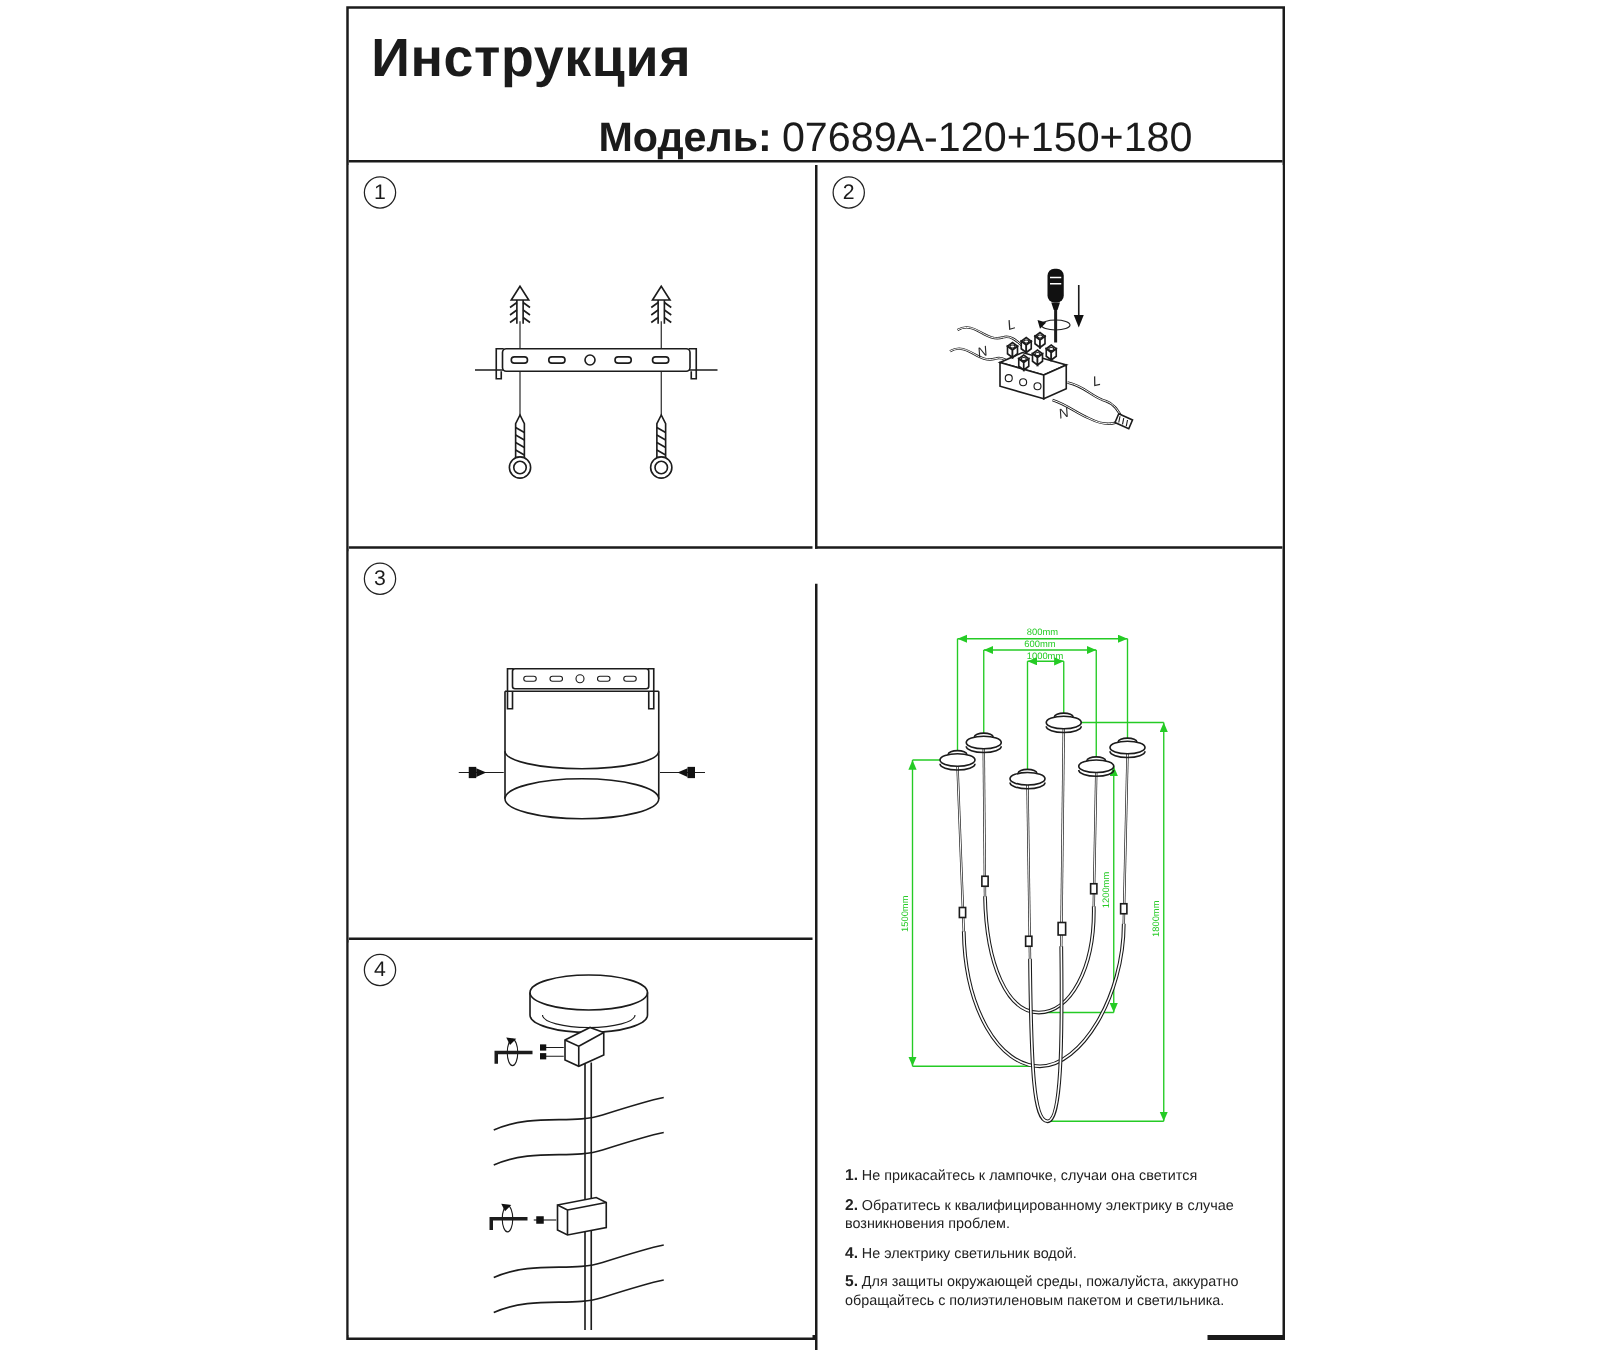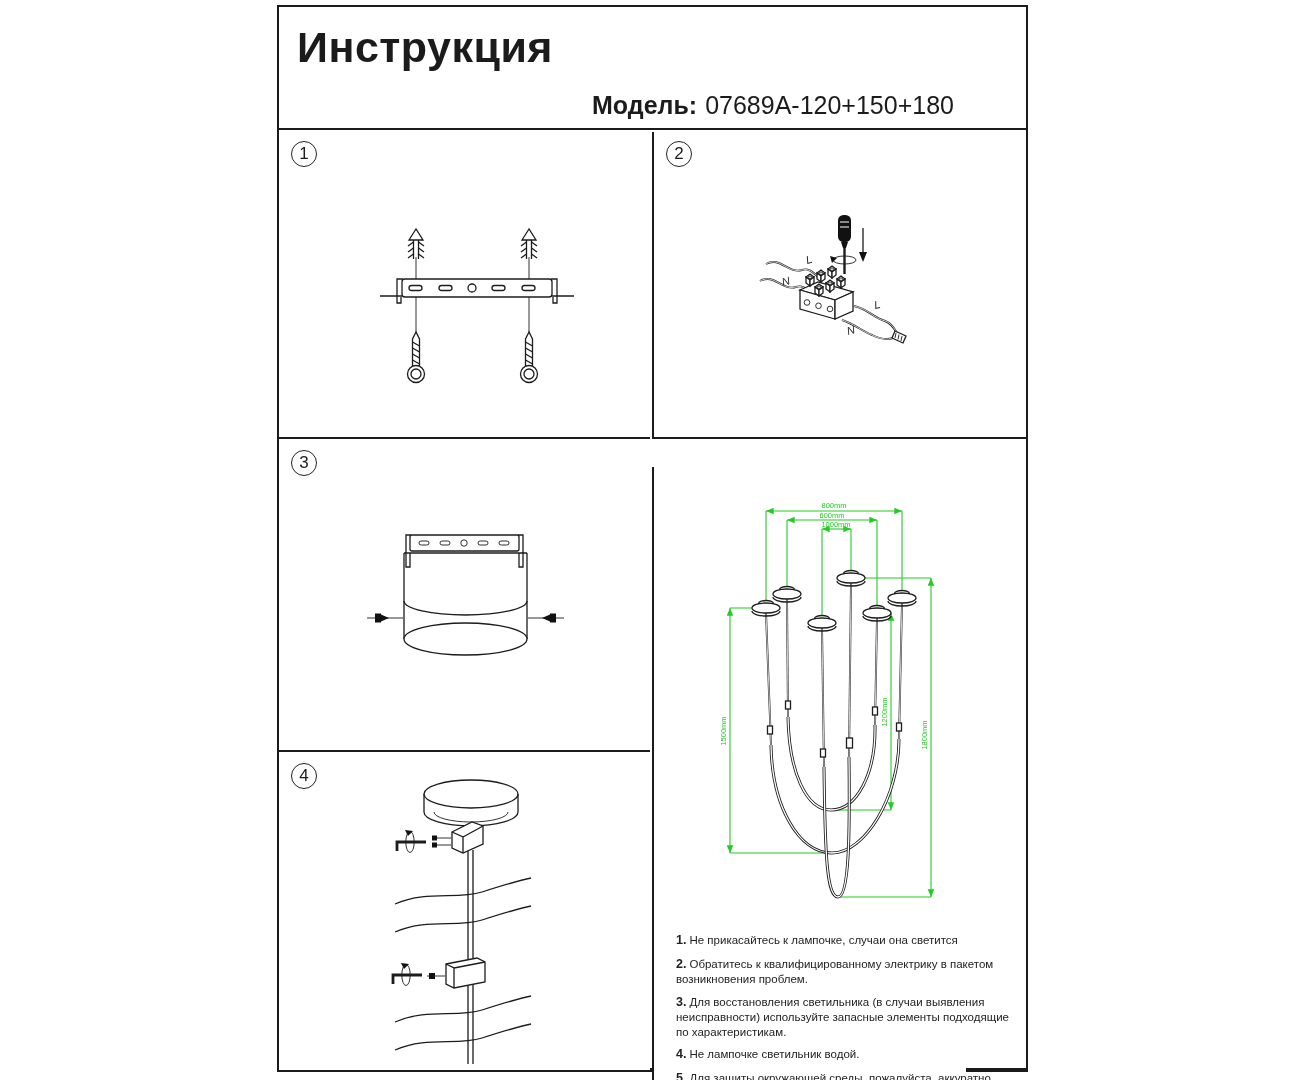--- a/index.html
+++ b/index.html
@@ -1,20 +1,20 @@
 <!DOCTYPE html>
 <html><head>
 <meta charset="utf-8">
 <style>
   html,body{margin:0;padding:0;background:#fff;}
   body{width:1296px;height:1080px;position:relative;font-family:"Liberation Sans",sans-serif;color:#1b1b1b;}
   .page{position:absolute;left:277px;top:5px;width:751px;height:1067px;border:2px solid #1b1b1b;border-bottom-width:4px;background:#fff;box-sizing:border-box;}
   .hdr{position:absolute;left:0;top:0;width:100%;height:123px;border-bottom:2px solid #1b1b1b;box-sizing:border-box;}
   .hdr .title{position:absolute;left:18px;top:16px;font-size:43px;font-weight:bold;letter-spacing:.5px;}
-  .hdr .model{position:absolute;right:72px;top:84px;font-size:25px;white-space:nowrap;}
+  .hdr .model{position:absolute;right:72px;top:84px;font-size:33px;white-space:nowrap;}
   .hdr .model b{margin-right:8px;}
   .cell{position:absolute;box-sizing:border-box;background:#fff;}
   .p1{left:0;top:125px;width:371px;height:307px;border-bottom:2px solid #1b1b1b;}
   .p3{left:0;top:434px;width:371px;height:311px;border-bottom:2px solid #1b1b1b;}
   .p4{left:0;top:747px;width:371px;height:316px;}
   .p2{left:373px;top:125px;width:374px;height:307px;border-bottom:2px solid #1b1b1b;border-left:2px solid #1b1b1b;}
   .pbig{left:373px;top:460px;width:314px;height:629px;border-left:2px solid #1b1b1b;}
   .stepnum{position:absolute;left:12px;top:9px;width:26px;height:26px;border:1.6px solid #222;border-radius:50%;
            display:flex;align-items:center;justify-content:center;font-size:17px;box-sizing:border-box;}
   svg{position:absolute;left:0;top:0;}
@@ -292,20 +292,19 @@
       <use href="#cano" transform="translate(112,141)"></use>
       <use href="#cano" transform="translate(133,127)"></use>
       <use href="#cano" transform="translate(168,156)"></use>
       <use href="#cano" transform="translate(197,111)"></use>
       <use href="#cano" transform="translate(223,146)"></use>
       <use href="#cano" transform="translate(248,131)"></use>
     </svg>
 
     <div class="notes">
       <div class="note"><b>1.</b><span>Не прикасайтесь к лампочке, случаи она светится</span></div>
-      <div class="note"><b>2.</b><span>Обратитесь к квалифицированному электрику в пакетом возникновения проблем.</span></div>
-      <div class="note"><b>3.</b><span>Для восстановления светильника (в случаи выявления неисправности) используйте запасные элементы подходящие по характеристикам.</span></div>
-      <div class="note"><b>4.</b><span>Не лампочке светильник водой.</span></div>
+      <div class="note"><b>2.</b><span>Обратитесь к квалифицированному электрику в случае возникновения проблем.</span></div>
+      <div class="note"><b>4.</b><span>Не электрику светильник водой.</span></div>
       <div class="note"><b>5.</b><span>Для защиты окружающей среды, пожалуйста, аккуратно обращайтесь с полиэтиленовым пакетом и светильника.</span></div>
     </div>
   </div>
 
 </div>
 
 </body></html>

